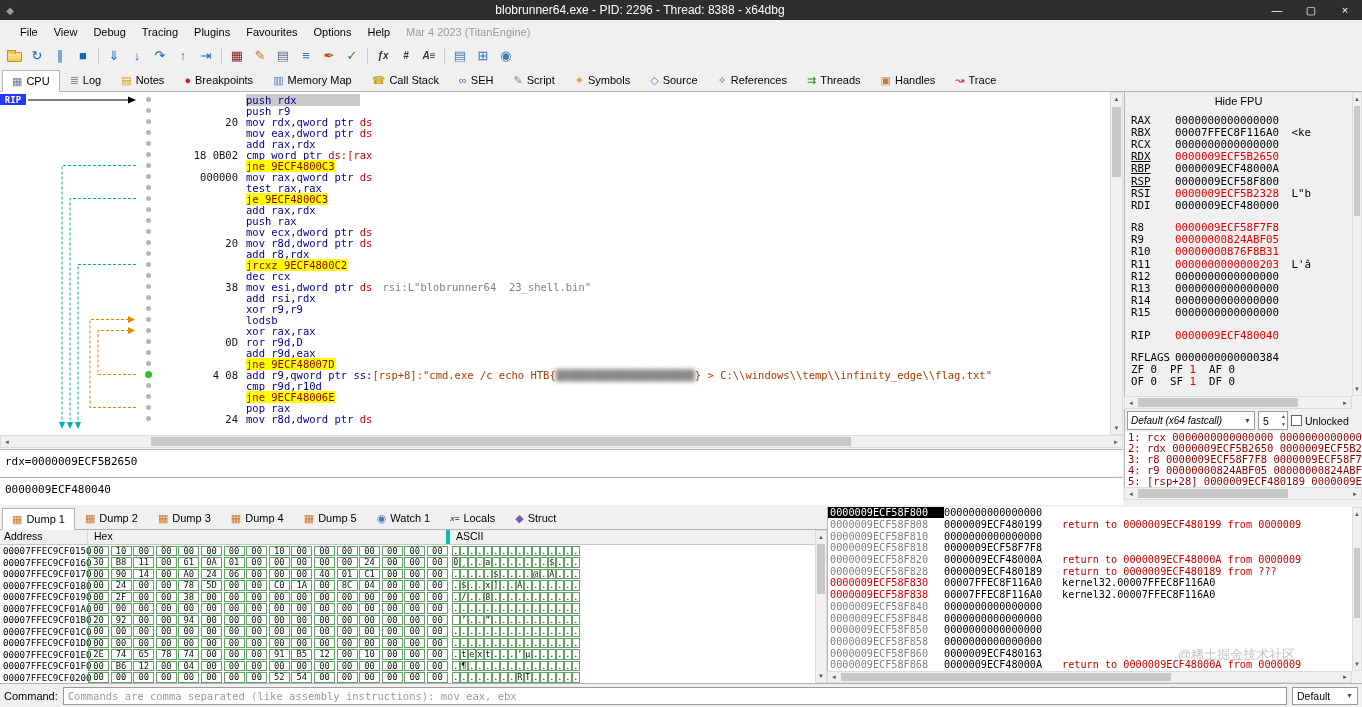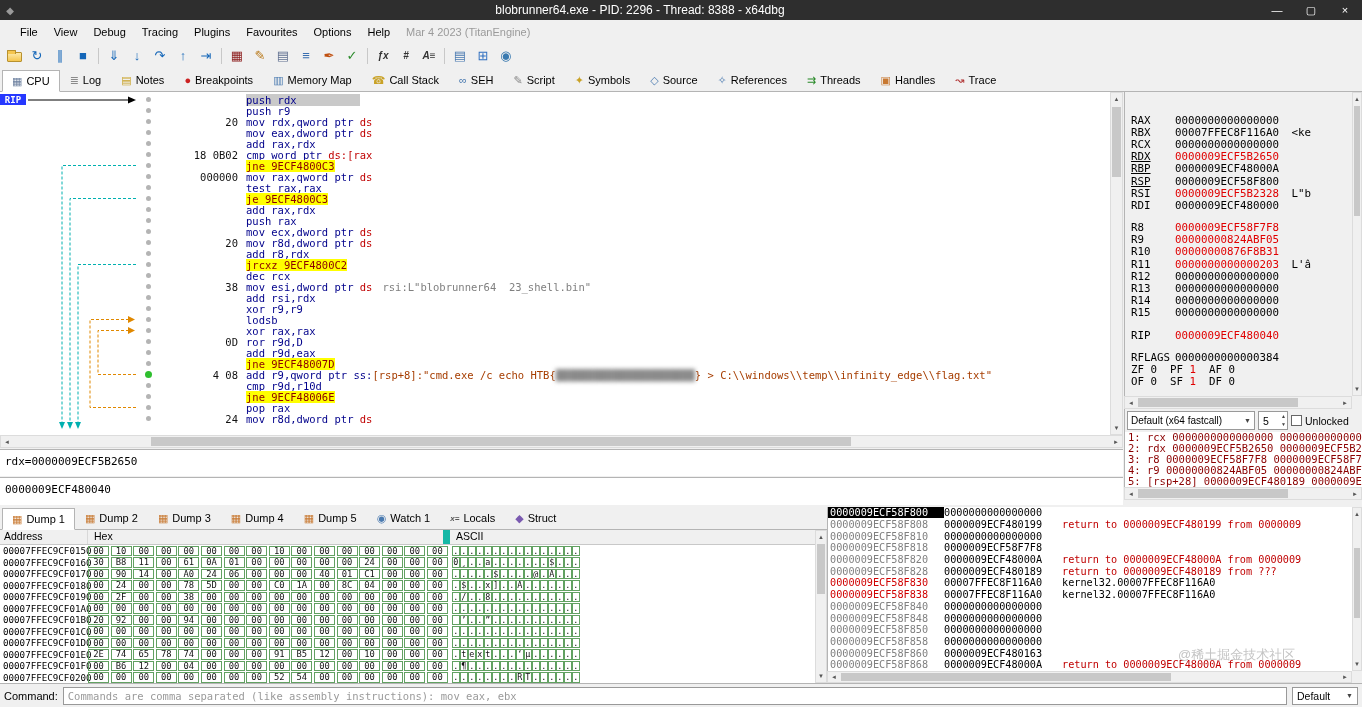--- a/index.html
+++ b/index.html
@@ -62,34 +62,34 @@
   .reg-name { width:44px; flex:none; }
   .reg-name.u { text-decoration:underline; }
   .reg-val.red { color:#e00000; }
   .reg-extra { margin-left:6px; }
   .reg-gap { height:10px; }
   .reg-flags { height:12.2px; display:flex; align-items:center; }
   .flag-val.red { color:#e00000; }
 
   
   .args-toolbar { position:absolute; left:1124px; top:409px; width:238px; height:23px; background:#f0f0f0; border-left:1px solid #b4b4b4; display:flex; align-items:center; gap:3px; padding:0 2px; }
-  .combo { width:128px; height:19px; background:#fff; border:1px solid #999; display:flex; align-items:center; padding:0 3px; font-size:10px; overflow:hidden; white-space:nowrap; }
+  .combo { width:128px; height:19px; background:#fff; border:1px solid #999; display:flex; align-items:center; padding:0 3px; font-size:10px; overflow:hidden; white-space:nowrap;font-style:italic; }
   .combo-arrow { margin-left:auto; font-size:7px; color:#444; padding-left:2px; }
   .spinner { width:30px; height:19px; background:#fff; border:1px solid #999; display:flex; align-items:center; padding-left:4px; font-size:10.5px; position:relative; }
   .spin-btns { position:absolute; right:1px; top:0; display:flex; flex-direction:column; font-size:5px; color:#444; line-height:8px; }
   .checkbox { width:11px; height:11px; background:#fff; border:1px solid #666; flex:none; }
   .check-label { font-size:10.5px; }
   .args-list { position:absolute; left:1124px; top:432px; width:238px; height:55px; background:#fff; border-left:1px solid #b4b4b4; font:10.5px "DejaVu Sans Mono",monospace; color:#8b0000; overflow:hidden; padding-left:3px; }
   .arg-row { height:11px; line-height:11px; white-space:pre; }
 
   
   .dump { position:absolute; left:0; top:530px; width:815px; height:153px; background:#fff; overflow:hidden; }
   .dump-header { height:15px; background:#f0f0f0; border-bottom:1px solid #c8c8c8; display:flex; font-size:10.5px; }
   .dh-addr { width:88px; padding-left:4px; border-right:1px solid #d8d8d8; }
-  .dh-hex { width:362px; padding-left:6px; border-right:7px solid #14b8a6; }
+  .dh-hex { width:362px; padding-left:6px; border-right:4px solid #14b8a6; }
   .dh-ascii { padding-left:6px; }
   .hrow { height:11.5px; display:flex; align-items:center; font:9.2px "DejaVu Sans Mono",monospace; }
   .haddr { width:88px; padding-left:3px; flex:none; }
   .hcells { display:grid; grid-template-columns:repeat(16,22.6px); flex:none; width:362px; }
   .hcell { width:21px; height:10.5px; border:1px solid #62a162; font-size:8.8px; display:flex; align-items:center; justify-content:center; color:#111; }
   .acells { display:grid; grid-template-columns:repeat(16,8px); margin-left:2px; }
   .acell { width:7.6px; height:10.5px; border:1px solid #62a162; font-size:8.4px; display:flex; align-items:center; justify-content:center; overflow:hidden; color:#111; }
 
   
   .stack { position:absolute; left:827px; top:507px; width:525px; height:164px; background:#fff; border-left:1px solid #b4b4b4; overflow:hidden; }
@@ -323,20 +323,21 @@
         <div class="drow"><span class="dot"></span><span class="dbytes"></span><span class="jmp">jne 9ECF48006E</span></div>
         <div class="drow"><span class="dot"></span><span class="dbytes"></span><span class="ins">pop rax</span></div>
         <div class="drow"><span class="dot"></span><span class="dbytes">24</span><span class="ins">mov r8d,dword ptr </span><span class="dtail">ds</span></div>
       </div>
   </div>
 
   <div class="info1">rdx=0000009ECF5B2650</div>
   <div class="info2">0000009ECF480040</div>
 
   <div class="regpanel">
+    <div class="reg-header">Hide FPU</div>
     <div class="reg-list"><div class="reg-row"><span class="reg-name">RAX</span><span class="reg-val">0000000000000000</span></div><div class="reg-row"><span class="reg-name">RBX</span><span class="reg-val">00007FFEC8F116A0</span><span class="reg-extra"> &lt;ke</span></div><div class="reg-row"><span class="reg-name">RCX</span><span class="reg-val">0000000000000000</span></div><div class="reg-row"><span class="reg-name u">RDX</span><span class="reg-val red">0000009ECF5B2650</span></div><div class="reg-row"><span class="reg-name u">RBP</span><span class="reg-val">0000009ECF48000A</span></div><div class="reg-row"><span class="reg-name u">RSP</span><span class="reg-val">0000009ECF58F800</span></div><div class="reg-row"><span class="reg-name">RSI</span><span class="reg-val red">0000009ECF5B2328</span><span class="reg-extra"> L"b</span></div><div class="reg-row"><span class="reg-name">RDI</span><span class="reg-val">0000009ECF480000</span></div><div class="reg-gap"></div><div class="reg-row"><span class="reg-name">R8</span><span class="reg-val red">0000009ECF58F7F8</span></div><div class="reg-row"><span class="reg-name">R9</span><span class="reg-val red">00000000824ABF05</span></div><div class="reg-row"><span class="reg-name">R10</span><span class="reg-val red">00000000876F8B31</span></div><div class="reg-row"><span class="reg-name">R11</span><span class="reg-val red">0000000000000203</span><span class="reg-extra"> L'â</span></div><div class="reg-row"><span class="reg-name">R12</span><span class="reg-val">0000000000000000</span></div><div class="reg-row"><span class="reg-name">R13</span><span class="reg-val">0000000000000000</span></div><div class="reg-row"><span class="reg-name">R14</span><span class="reg-val">0000000000000000</span></div><div class="reg-row"><span class="reg-name">R15</span><span class="reg-val">0000000000000000</span></div><div class="reg-gap"></div><div class="reg-row"><span class="reg-name">RIP</span><span class="reg-val red">0000009ECF480040</span></div><div class="reg-gap"></div><div class="reg-row"><span class="reg-name">RFLAGS</span><span class="reg-val">0000000000000384</span></div><div class="reg-flags"><span class="flag-name">ZF </span><span class="flag-val">0</span><span>  </span><span class="flag-name">PF </span><span class="flag-val red">1</span><span>  </span><span class="flag-name">AF </span><span class="flag-val">0</span><span>  </span></div><div class="reg-flags"><span class="flag-name">OF </span><span class="flag-val">0</span><span>  </span><span class="flag-name">SF </span><span class="flag-val red">1</span><span>  </span><span class="flag-name">DF </span><span class="flag-val">0</span><span>  </span></div></div>
   </div>
 
   <div class="args-toolbar">
     <div class="combo">
       <span>Default (x64 fastcall)</span>
       <span class="combo-arrow">▼</span>
     </div>
     <div class="spinner">
       <span>5</span>

